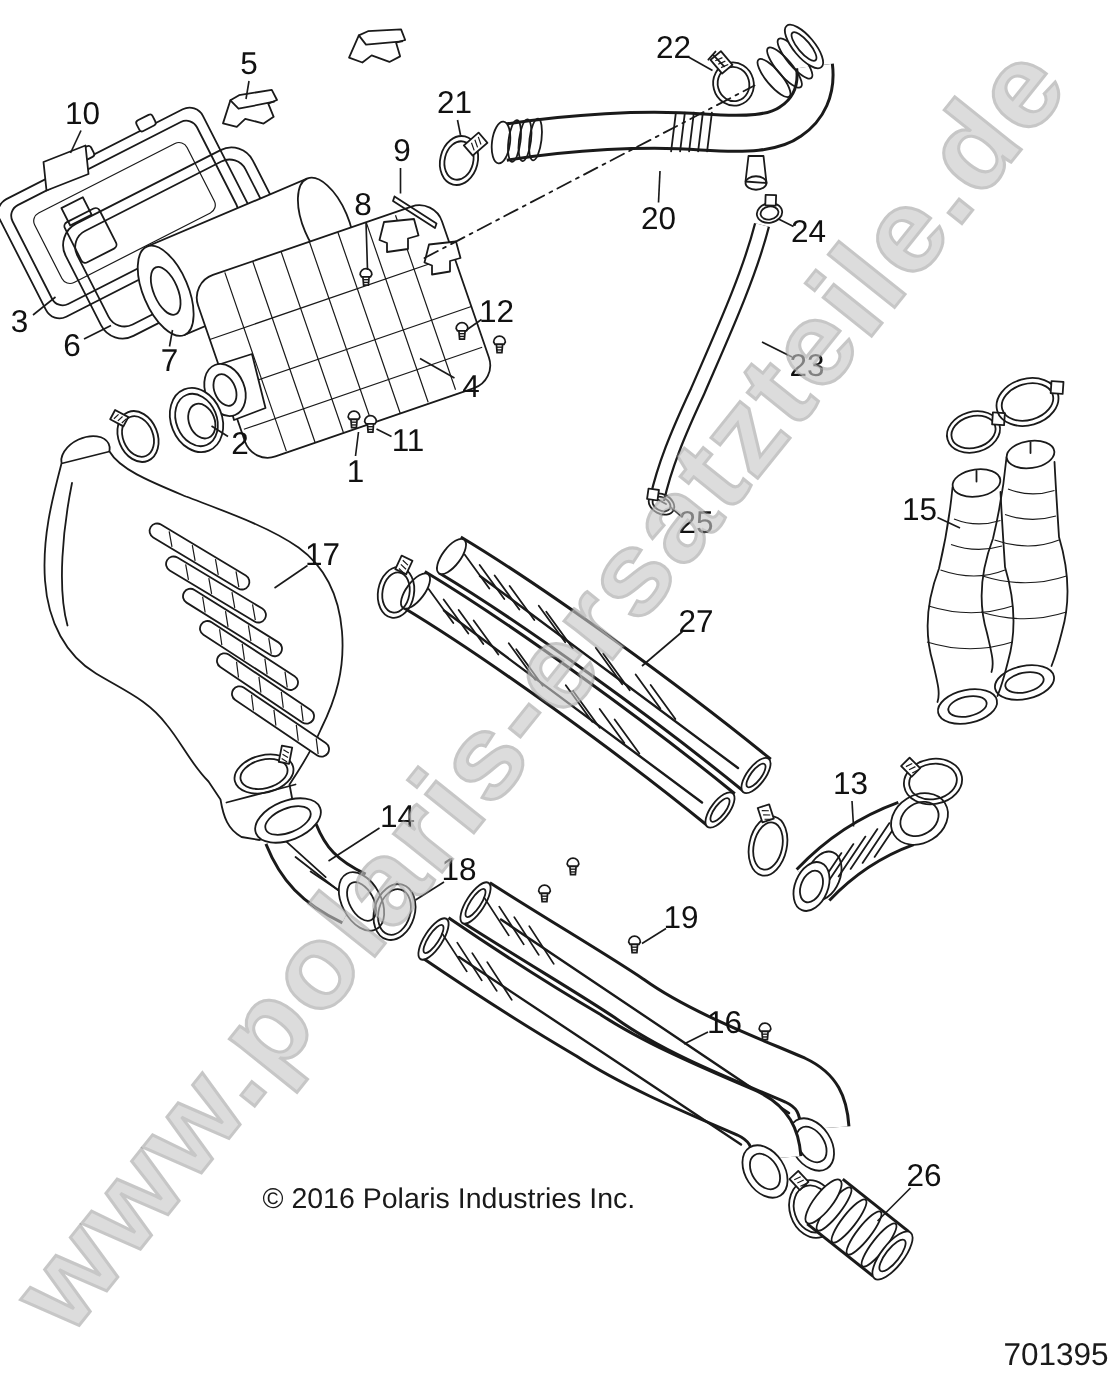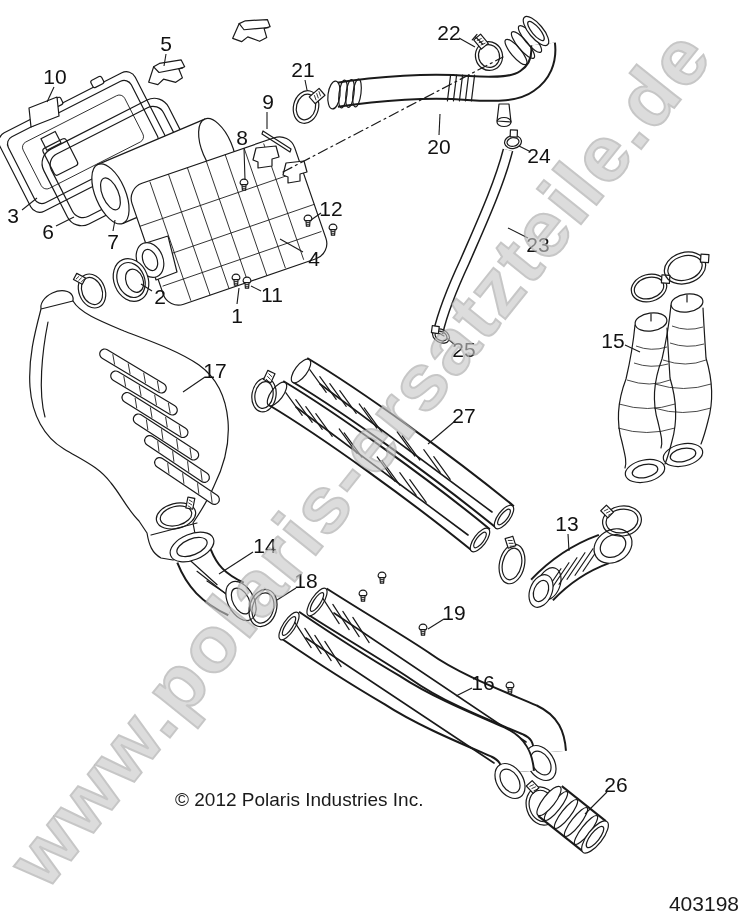--- a/index.html
+++ b/index.html
@@ -438,16 +438,16 @@
         <text x="538" y="244" class="callout-text" text-anchor="middle" dominant-baseline="central">23</text>
         <text x="539" y="155" class="callout-text" text-anchor="middle" dominant-baseline="central">24</text>
         <text x="464" y="349" class="callout-text" text-anchor="middle" dominant-baseline="central">25</text>
         <text x="616" y="784" class="callout-text" text-anchor="middle" dominant-baseline="central">26</text>
         <text x="464" y="415" class="callout-text" text-anchor="middle" dominant-baseline="central">27</text>
       </g>
 
   <text class="watermark" transform="translate(46,892) rotate(-51.3)" textLength="1070" lengthAdjust="spacingAndGlyphs">www.polaris-ersatzteile.de</text>
 </svg>
 
-<div class="copyright">© 2012 Polaris Industries Inc.</div>
-<div class="part-number">403198</div>
+<div class="copyright">© 2016 Polaris Industries Inc.</div>
+<div class="part-number">701395</div>
 
 </div>
 
 </body></html>

